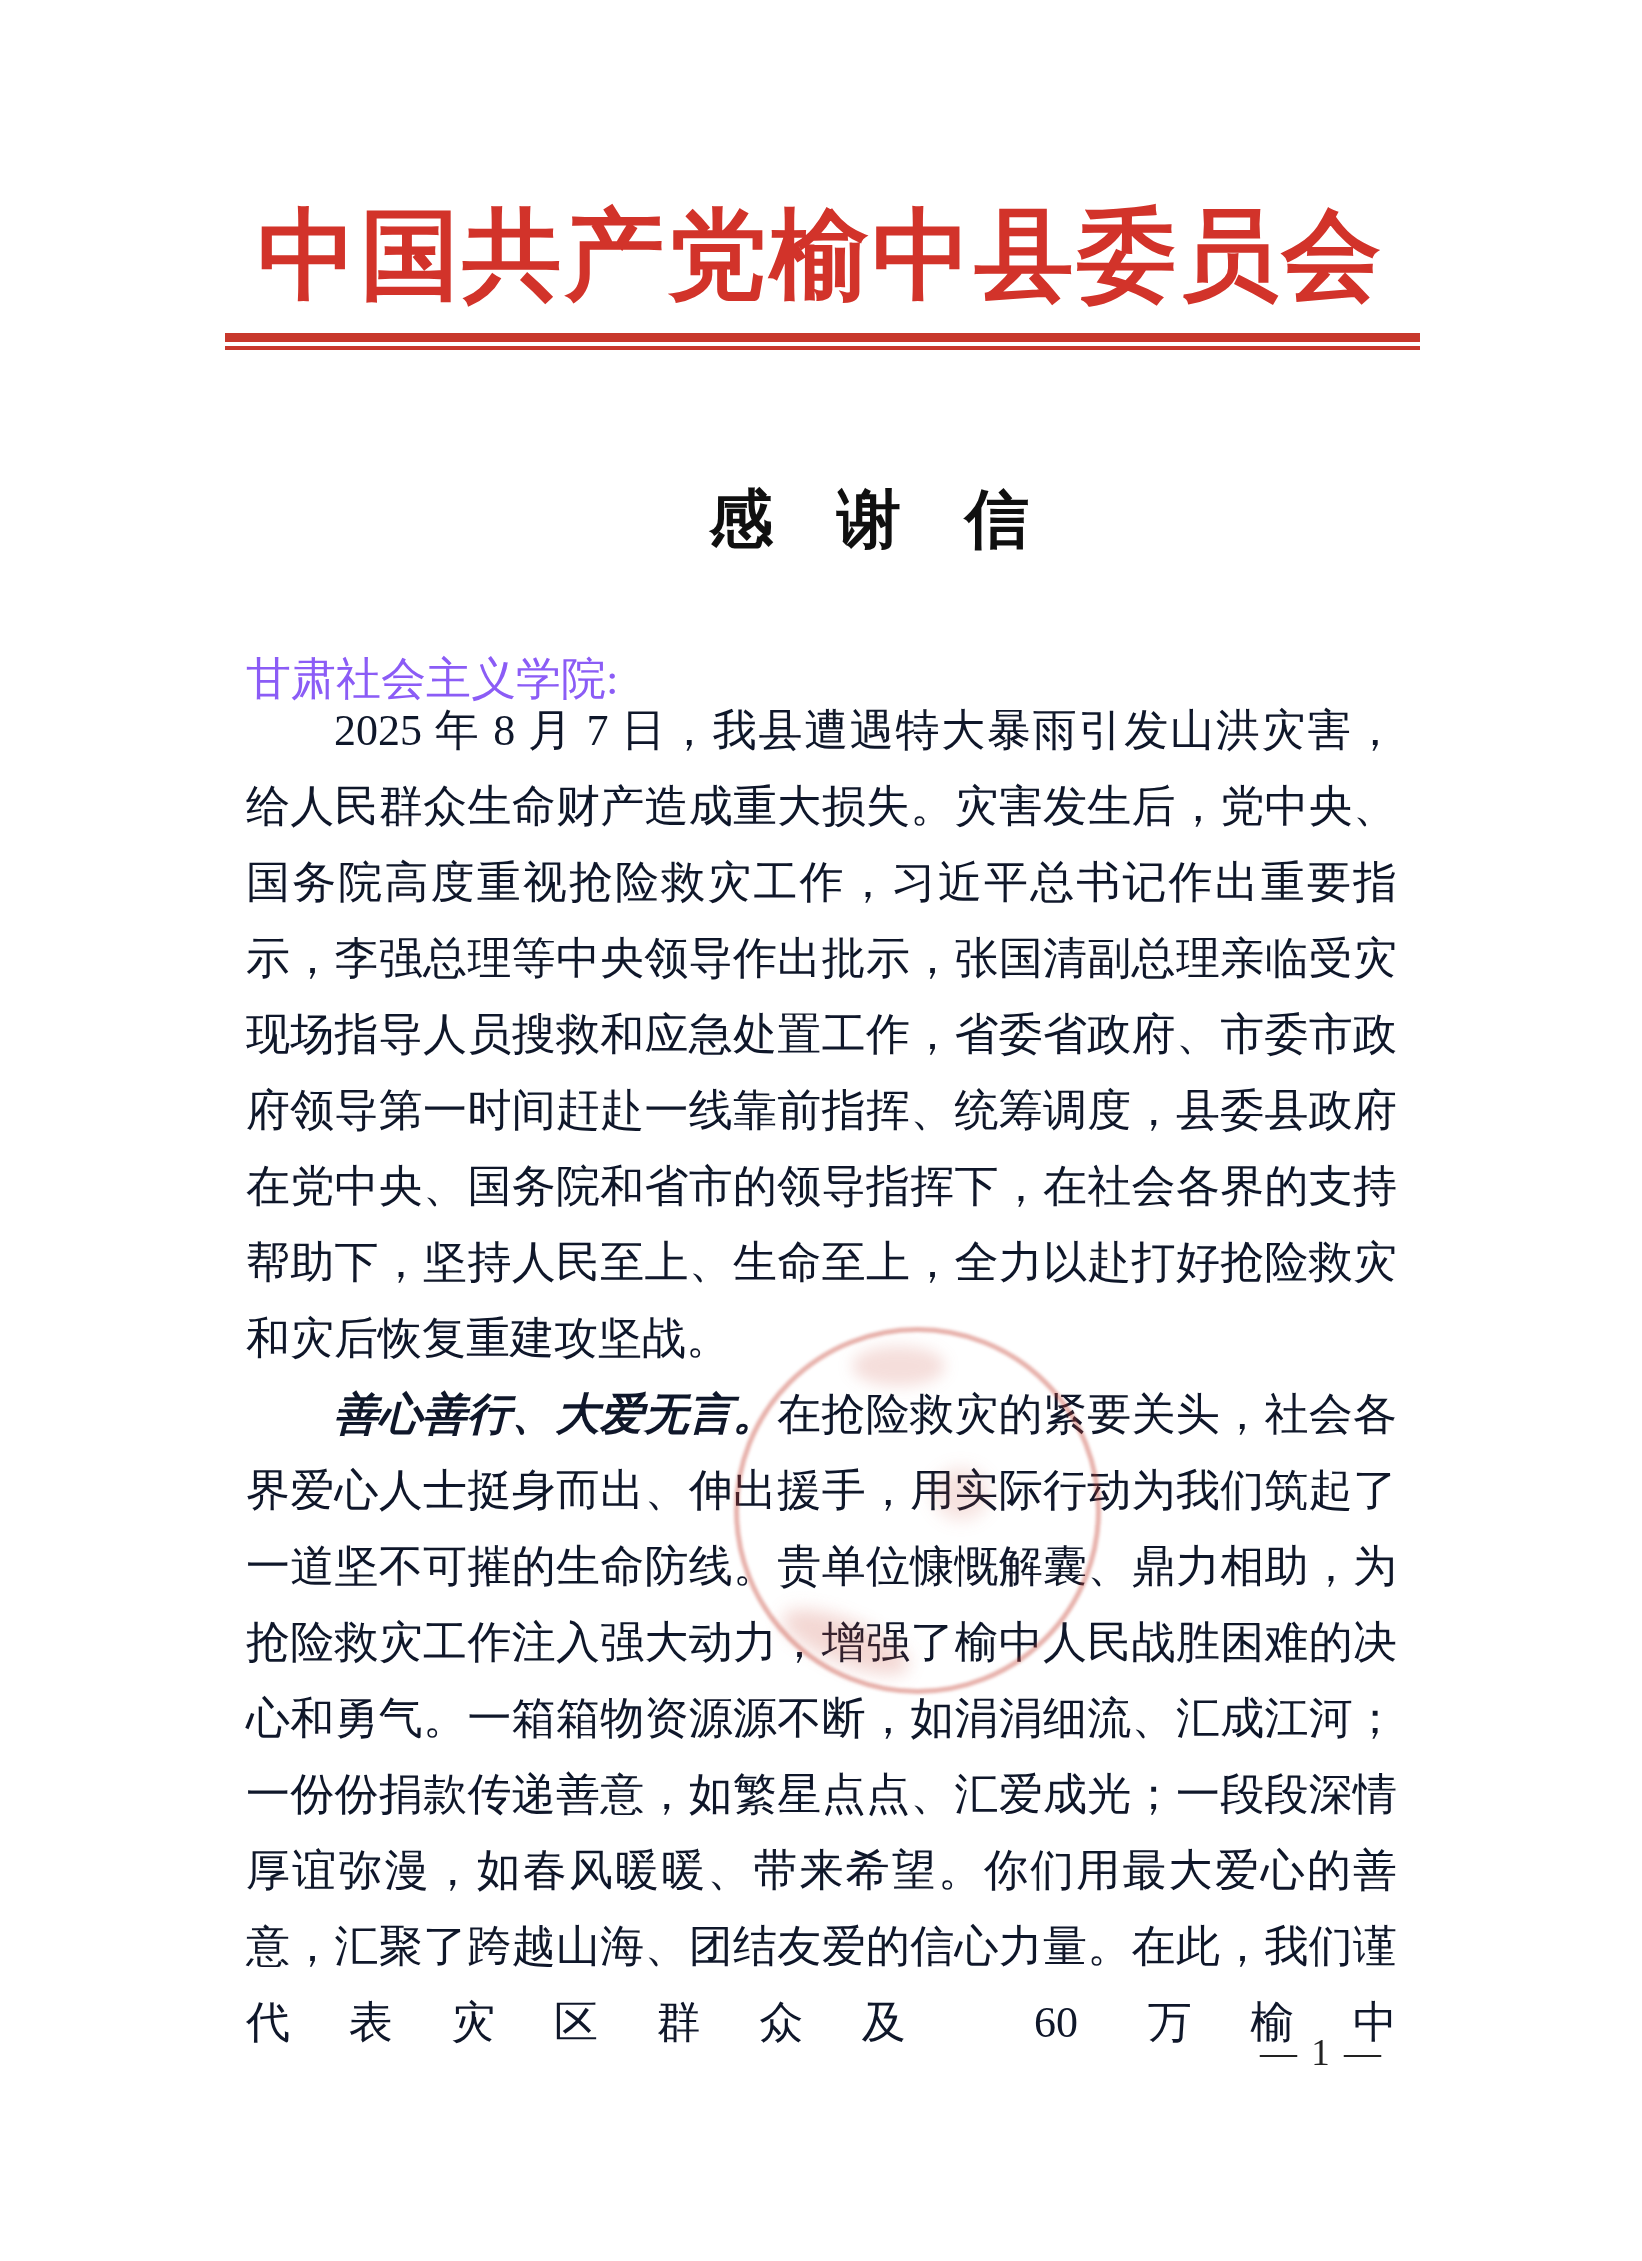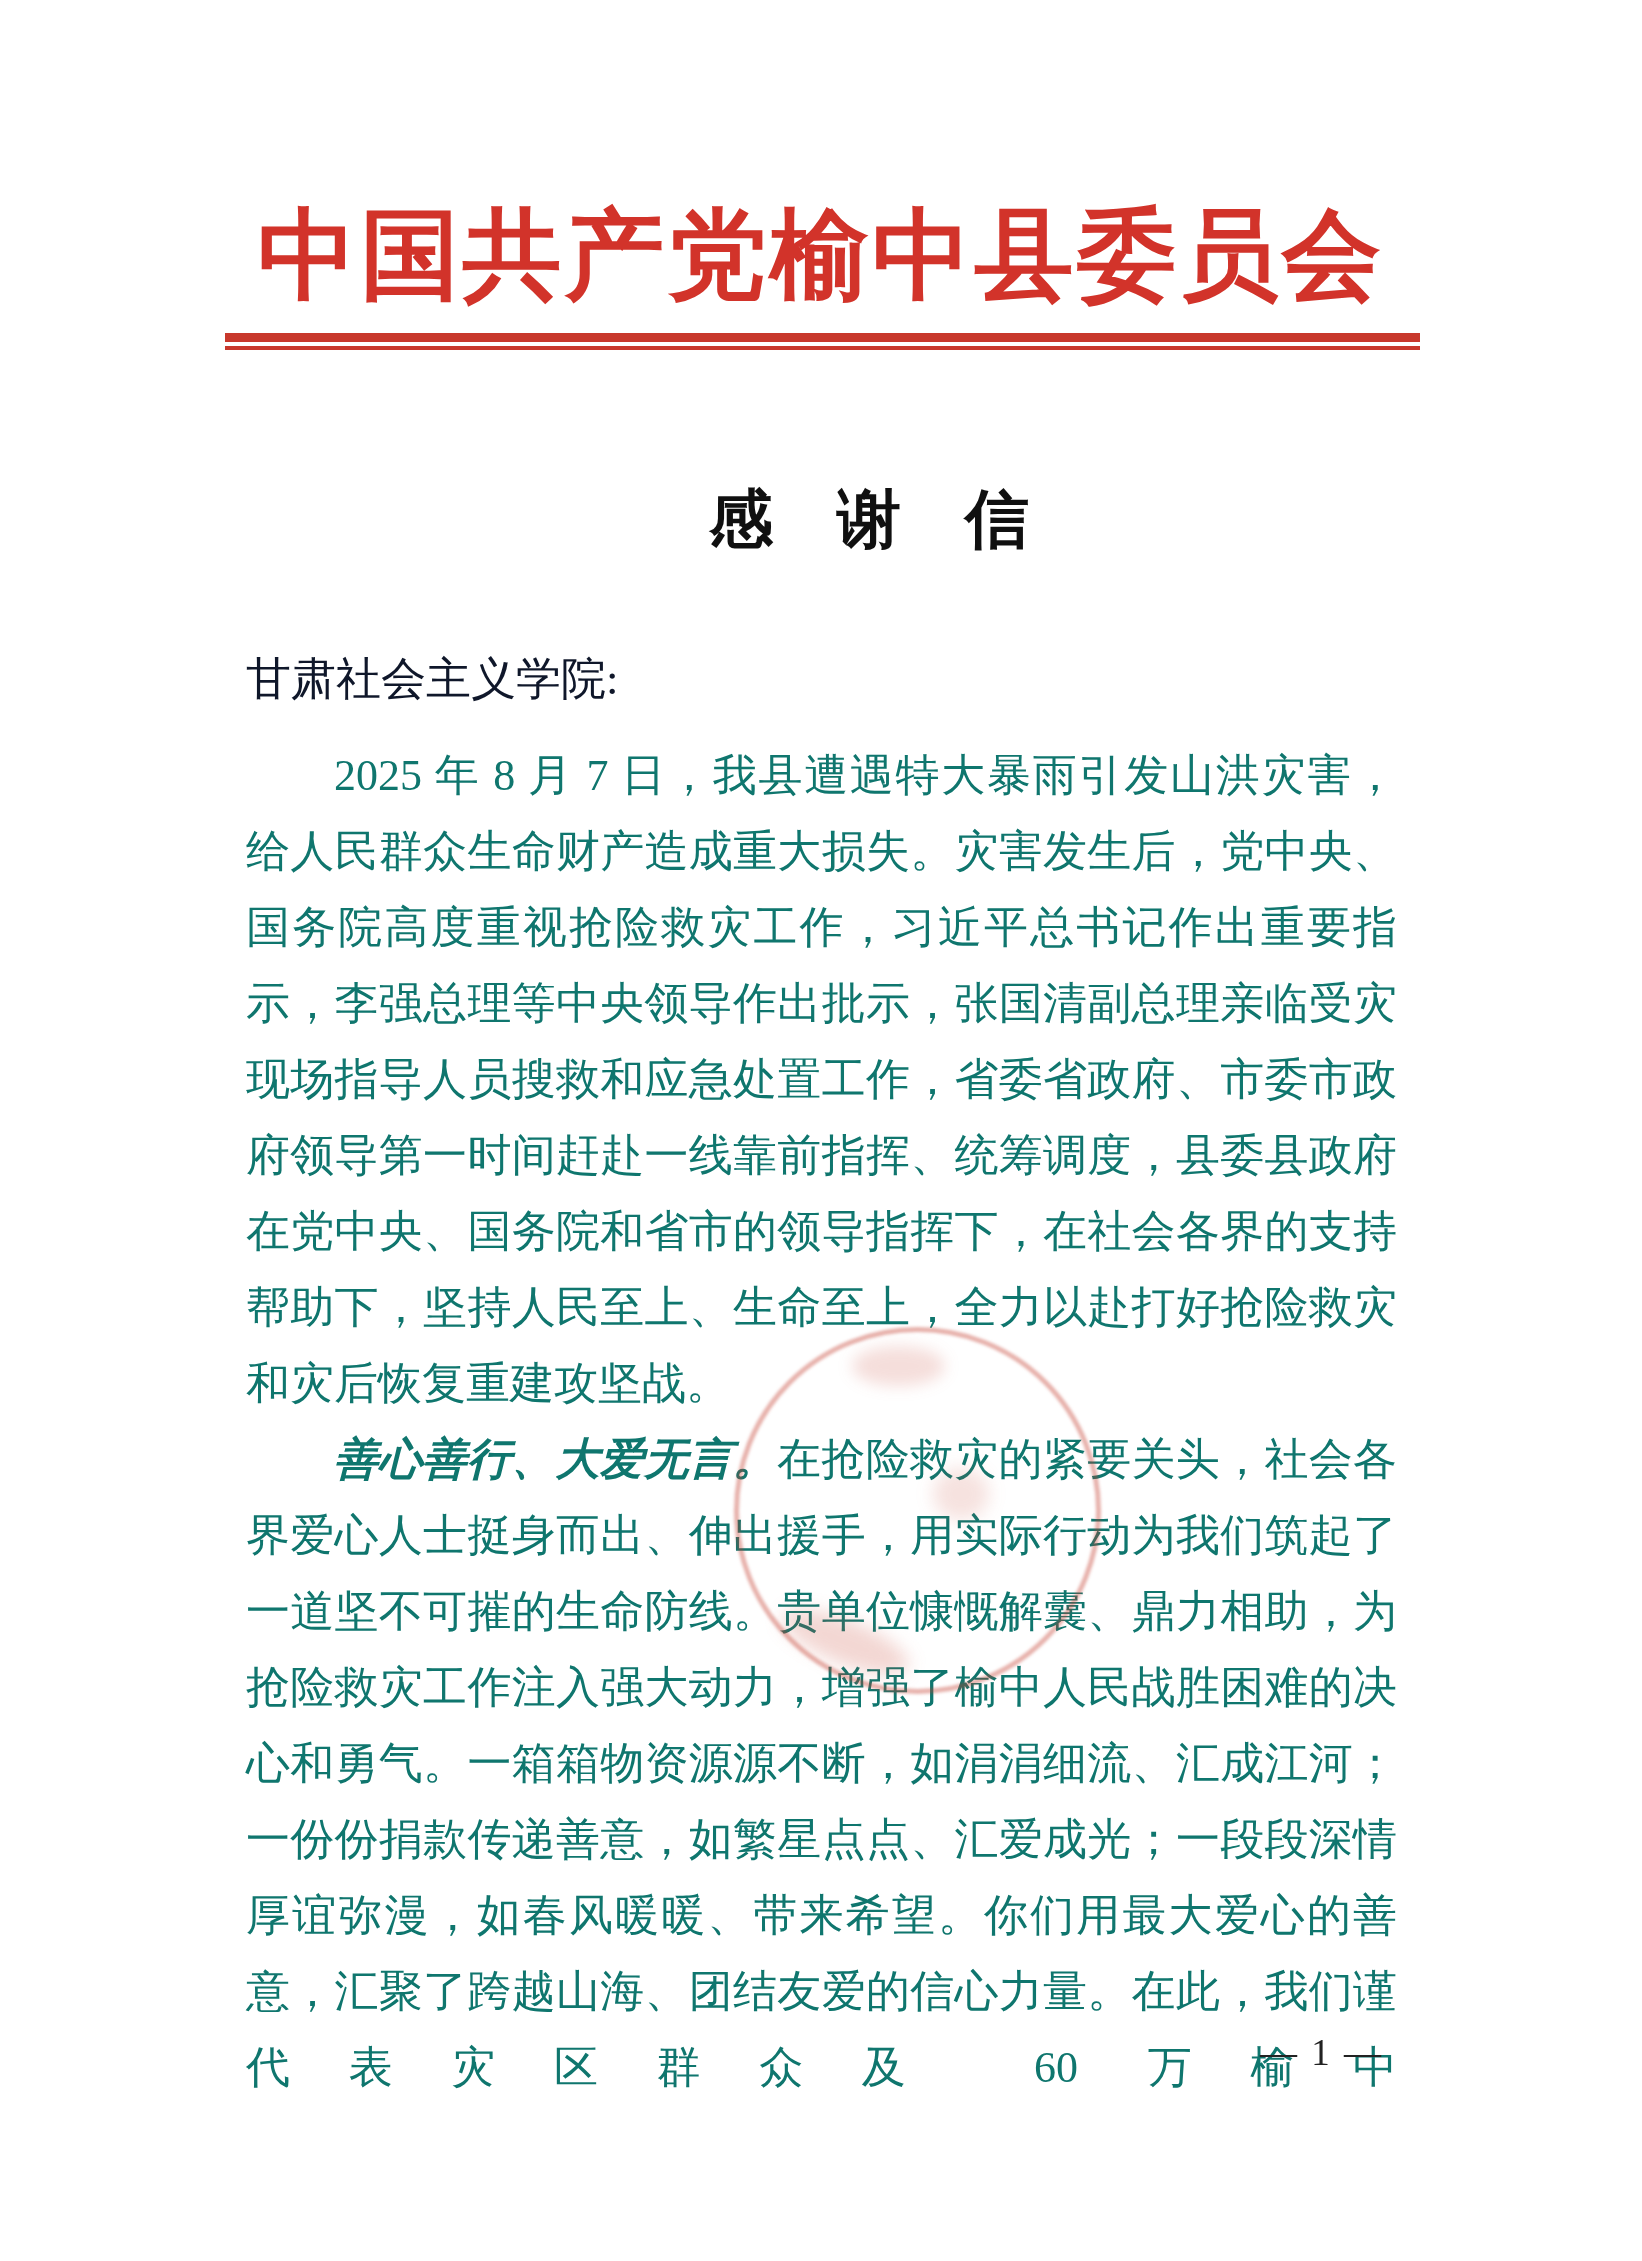--- a/index.html
+++ b/index.html
@@ -40,32 +40,32 @@
     color:#101010;
     white-space:nowrap;
     margin-left:48px;
   }
 
   .salutation {
     position:absolute;
     left:246px; top:648px;
     font-size:45px;
     line-height:62px;
-    color:#0f172a;
+    color:#8b5cf6;
   }
 
   .body-text {
     position:absolute;
-    left:246px; top:738px;
+    left:246px; top:693px;
     width:1151px;
     font-size:44px;
     line-height:76px;
     text-align:justify;
     text-justify:inter-character;
-    color:#0f766e;
+    color:#0f172a;
   }
   .body-text p { margin:0; text-indent:2em; }
   .body-text p.fill-last { text-align-last:justify; }
   .lead-bold { font-weight:700;font-style:italic; }
 
   .page-number {
     position:absolute;
     top:2031px; left:1260px;
     font-size:37px;
     letter-spacing:2.5px;

